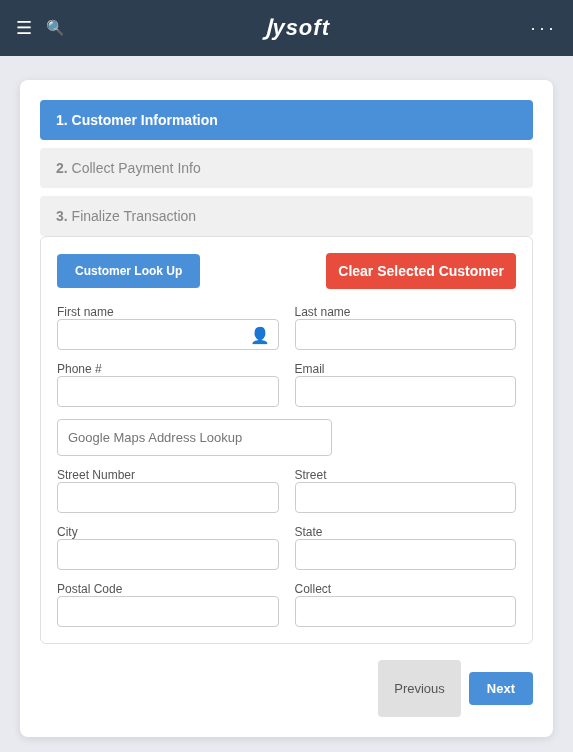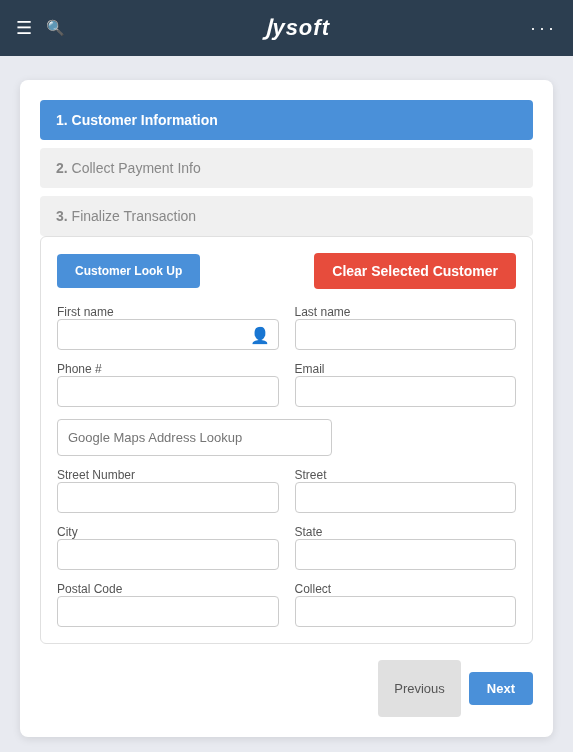--- a/index.html
+++ b/index.html
@@ -119,21 +119,21 @@
       font-size: 12px;
       font-weight: bold;
       cursor: pointer;
     }
 
     .btn-clear {
       background: #e74c3c;
       color: #fff;
       border: none;
       border-radius: 4px;
-      padding: 10px 18px;
+      padding: 10px 12px;
       font-size: 14px;
       font-weight: bold;
       cursor: pointer;
       margin-left: auto;
     }
 
     
     .form-grid {
       display: grid;
       grid-template-columns: 1fr 1fr;

